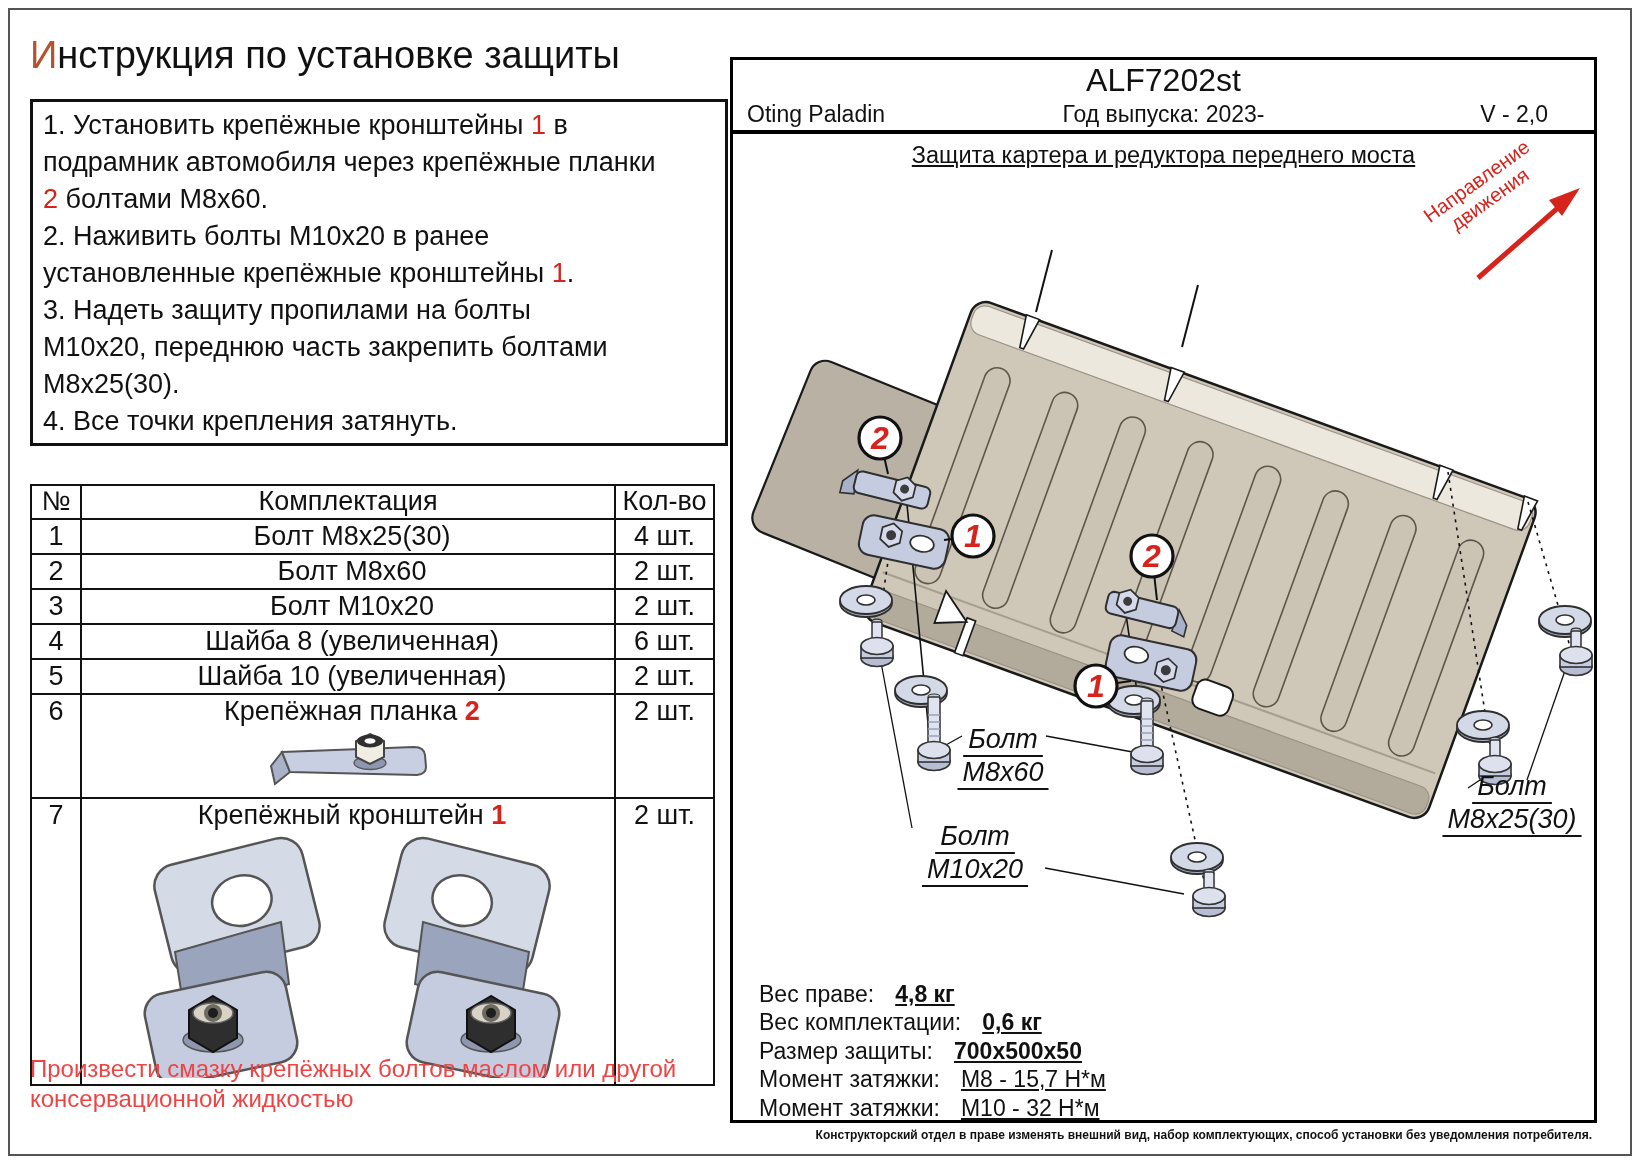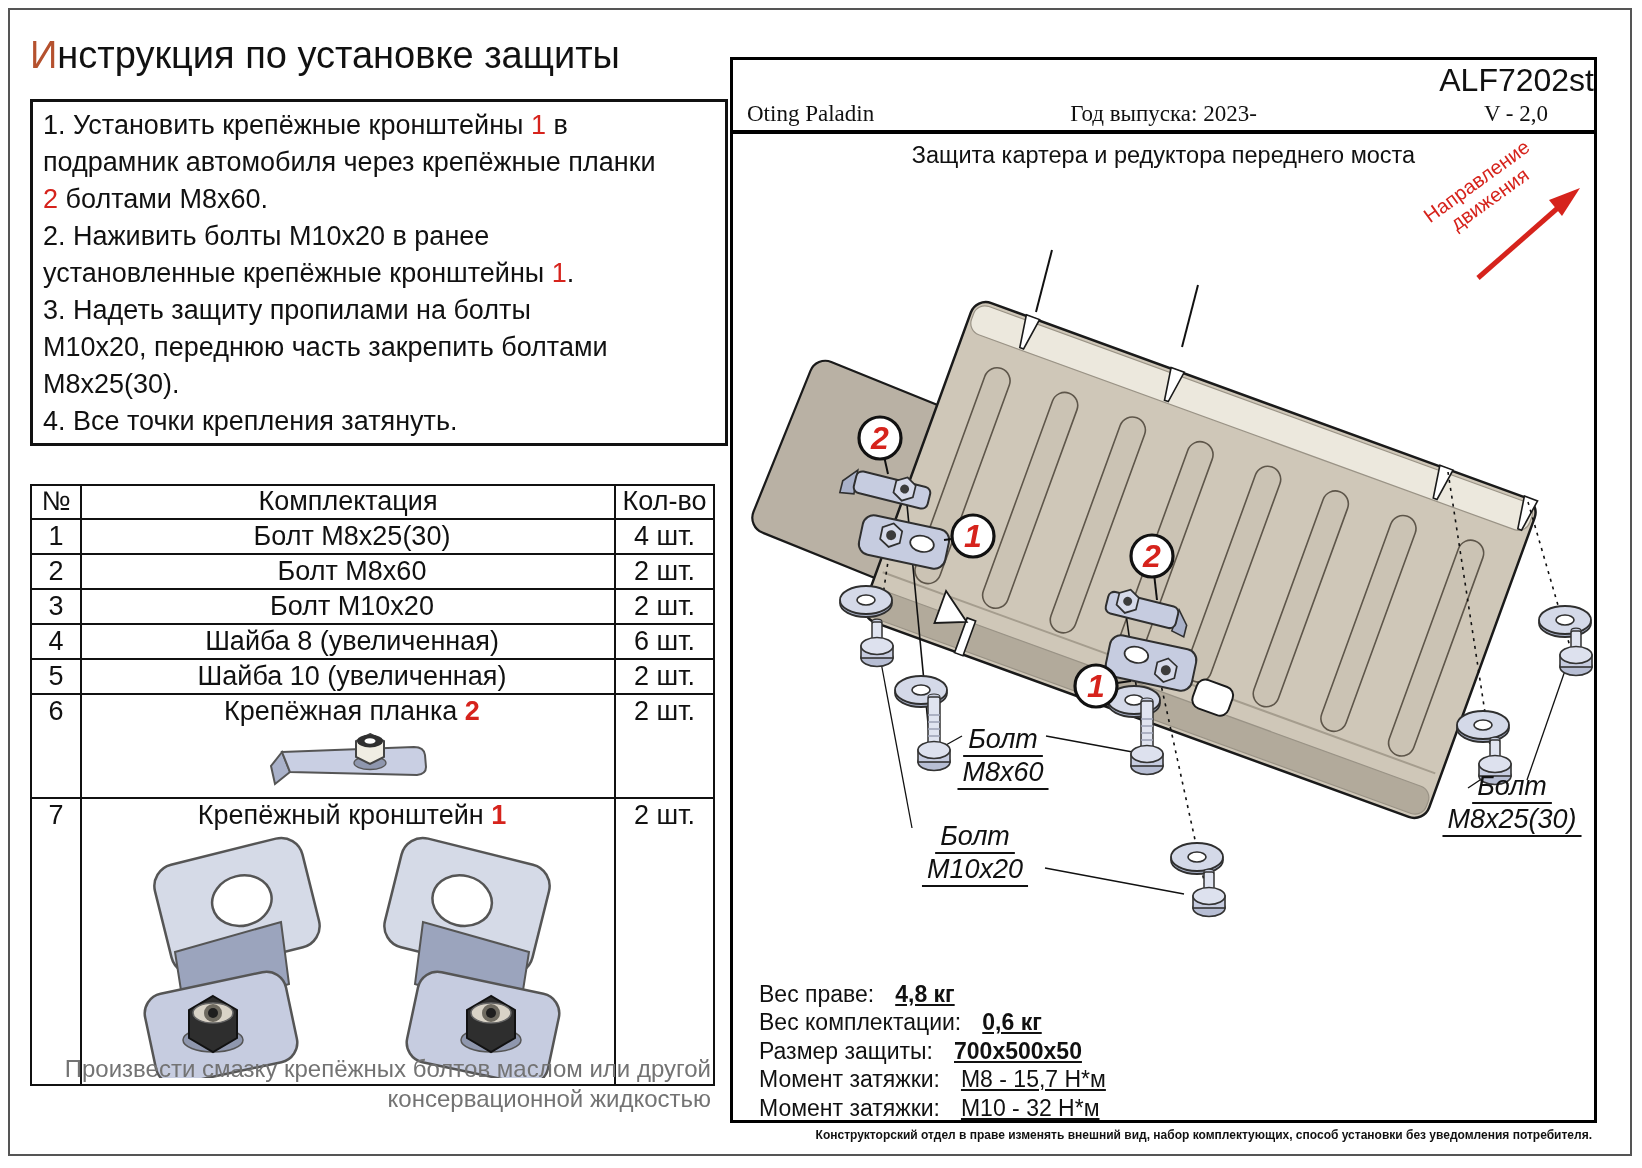--- a/index.html
+++ b/index.html
@@ -22,31 +22,31 @@
   .parts-table .c-num{width:48px;text-align:center;}
   .parts-table .c-name{width:532px;text-align:center;padding-left:8px;}
   .parts-table .c-qty{width:97px;text-align:center;}
   .parts-table .hdr td{height:32px;text-align:center;padding-left:0;}
   .parts-table .row td{height:33px;}
   .cell-line{white-space:nowrap;line-height:33px;}
   .img-wrap{text-align:center;}
   .pair{display:flex;justify-content:center;gap:18px;align-items:flex-start;padding:4px 0 6px 0;}
   .mirror{transform:scaleX(-1);}
 
-  .note-red{position:absolute;left:30px;top:1054px;width:681px;text-align:right;color:#737373;font-size:24px;line-height:30px;}
+  .note-red{position:absolute;left:30px;top:1054px;width:681px;text-align:left;color:#ef4444;font-size:24px;line-height:30px;}
 
   
   .panel{position:absolute;left:730px;top:57px;width:867px;height:1066px;border:3px solid #000;box-sizing:border-box;}
   .p-head{position:relative;height:70px;border-bottom:4px solid #000;}
-  .part-number{text-align:right;font-size:32px;padding-top:2px;}
-  .head-row2{position:relative;font-size:23px;height:32px;font-family:Liberation Serif, serif;}
+  .part-number{text-align:center;font-size:32px;padding-top:2px;}
+  .head-row2{position:relative;font-size:23px;height:32px;}
   .model{position:absolute;left:14px;top:2px;}
   .year{position:absolute;left:0;right:0;top:2px;text-align:center;}
   .version{position:absolute;right:46px;top:2px;}
-  .diag-title{position:absolute;left:0;top:82px;width:100%;text-align:center;font-size:23.5px;z-index:3;}
+  .diag-title{position:absolute;left:0;top:82px;width:100%;text-align:center;font-size:23.5px;z-index:3;text-decoration:underline;}
   .direction{position:absolute;left:672px;top:108px;width:156px;text-align:center;color:#d6231c;
      font-size:20px;line-height:22px;transform:rotate(-36deg);z-index:3;}
   svg.diagram{position:absolute;left:0;top:73px;z-index:1;}
   .specs{position:absolute;left:26px;top:920px;font-size:23px;line-height:28.4px;z-index:3;}
   .spec-line .val{margin-left:21px;text-decoration:underline;}
   .spec-line .val.b{font-weight:bold;}
   .footnote{position:absolute;left:730px;top:1128px;width:862px;text-align:right;font-size:12px;font-weight:600;}
 
   
   .co-num{font-family:"Liberation Sans",sans-serif;font-style:italic;font-weight:700;font-size:32px;fill:#d6231c;}

